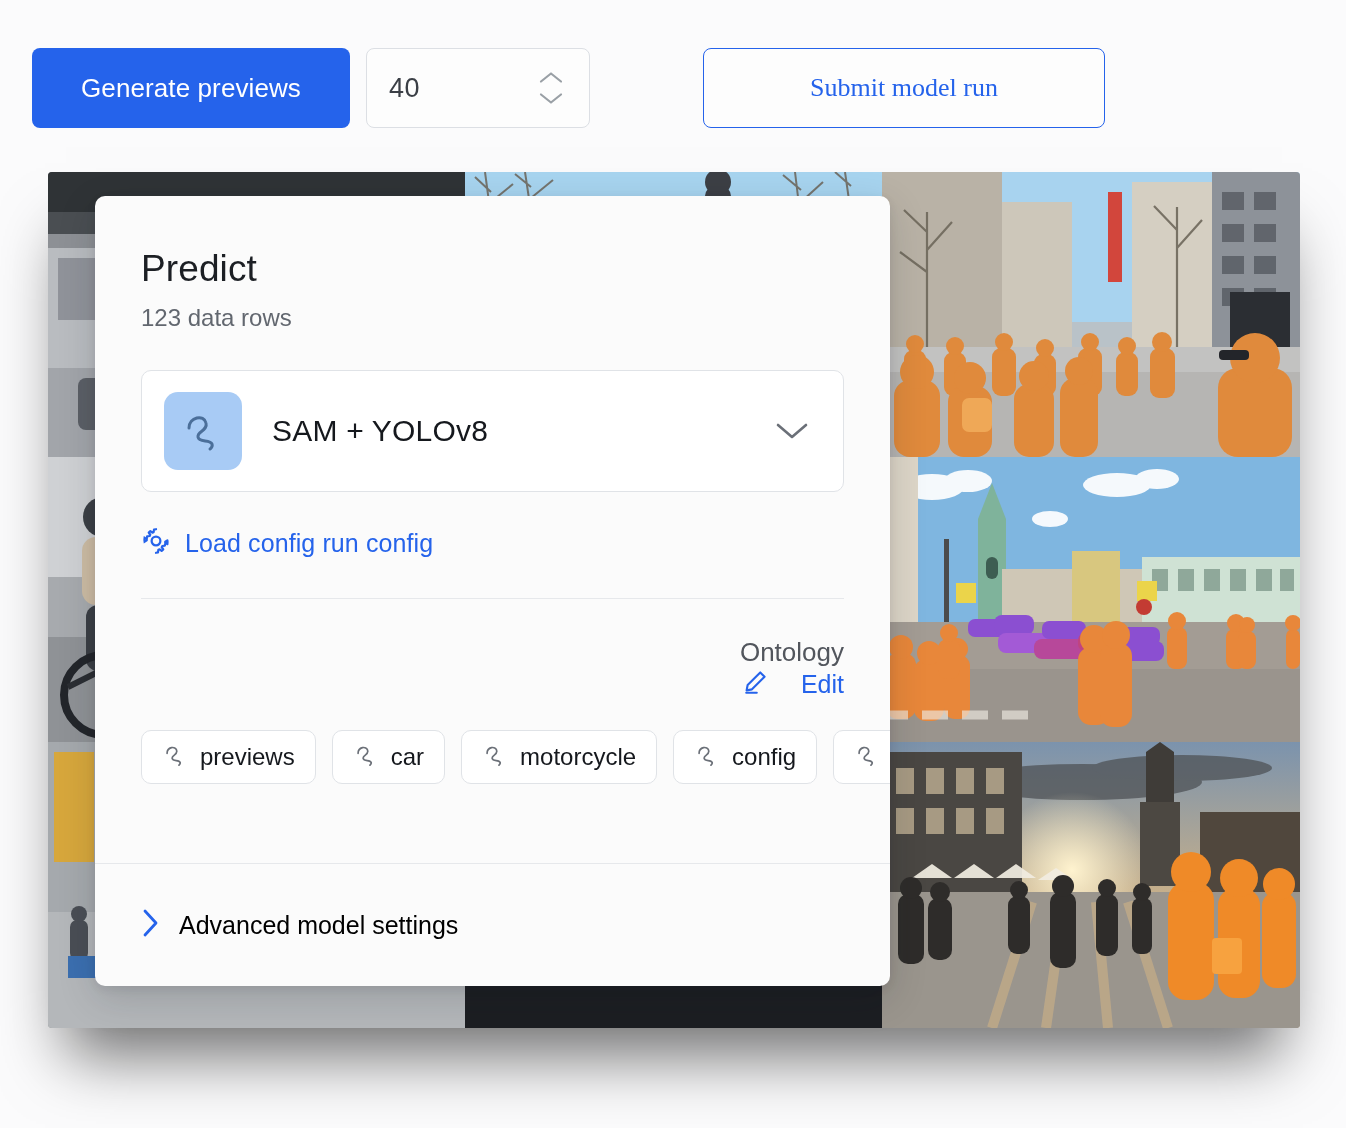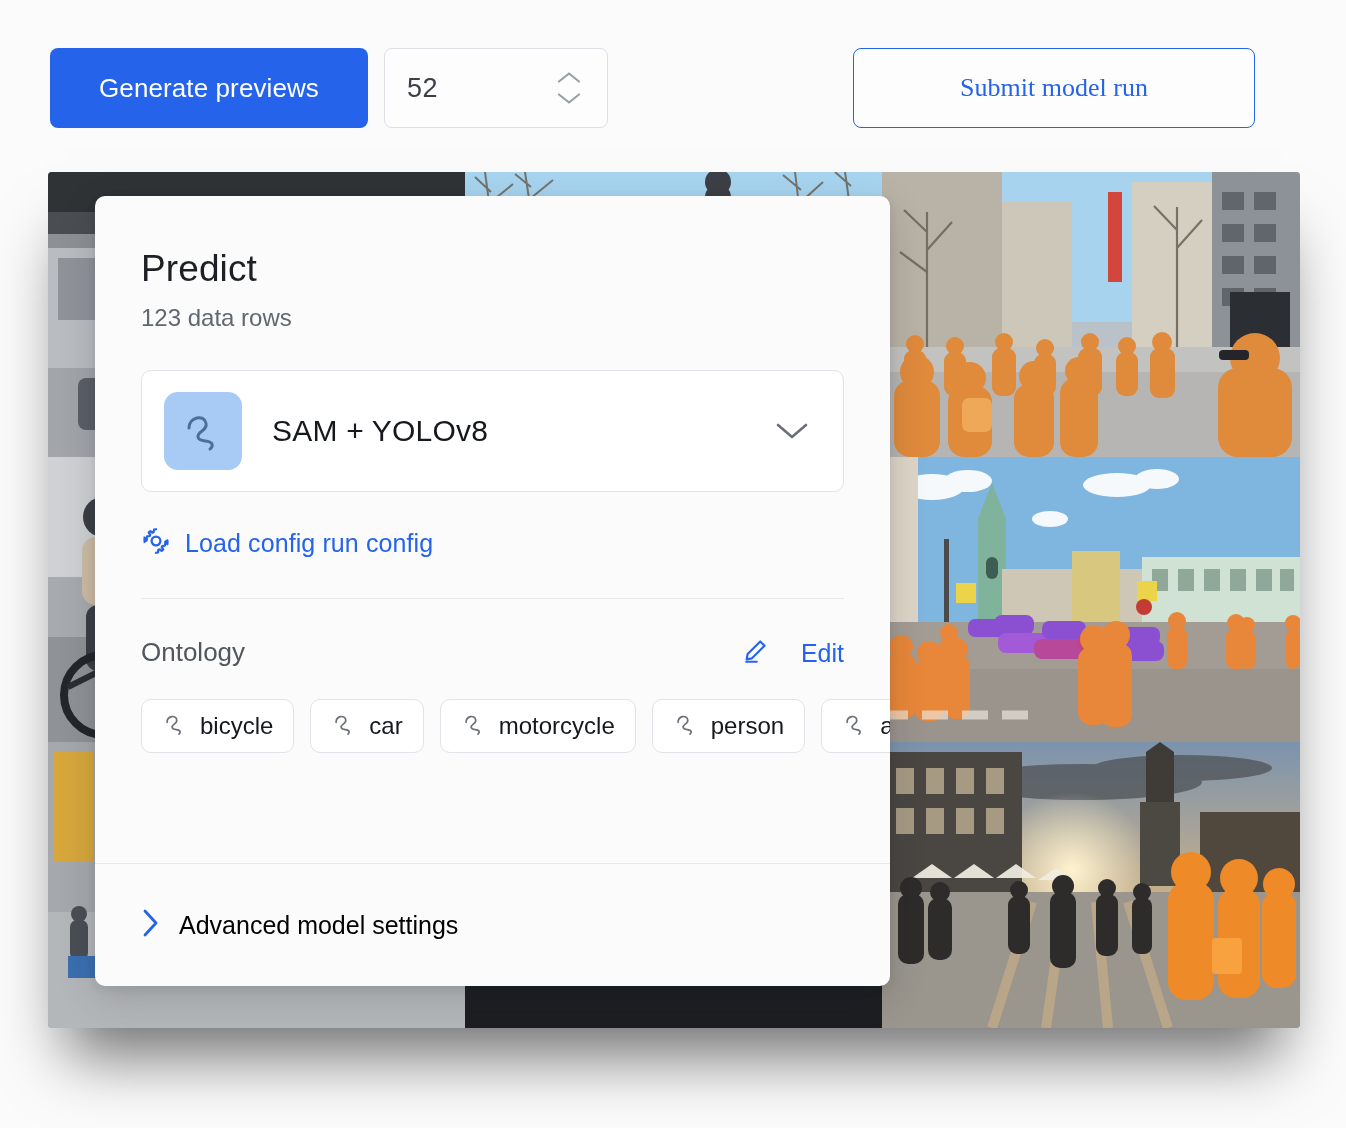--- a/index.html
+++ b/index.html
@@ -18,23 +18,23 @@
   #stage {
     position: relative;
     width: 1346px;
     height: 1128px;
     background: #fbfbfc;
   }
 
   
   #toolbar {
     position: absolute;
-    left: 50px;
+    left: 32px;
     top: 48px;
-    width: 1205px;
+    width: 1073px;
     height: 80px;
   }
   .btn-primary {
     position: absolute;
     left: 0;
     top: 0;
     width: 318px;
     height: 80px;
     background: #2563eb;
     border: none;
@@ -199,21 +199,22 @@
 
   .divider {
     margin-top: 38px;
     height: 1px;
     background: #e6e8eb;
   }
 
   .section-head {
     margin-top: 38px;
     display: flex;
-    align-items: flex-start;
+    align-items: flex-end;
+    flex-direction: column;
   }
   .section-title {
     font-size: 26px;
     color: #52565d;
     flex: 1 1 auto;
   }
   .edit-link {
     display: flex;
     align-items: center;
     gap: 12px;
@@ -273,21 +274,21 @@
 
 <div id="stage">
 
   <div id="toolbar">
 
     <div class="btn-primary">
       <span>Generate previews</span>
     </div>
 
     <div class="number-field">
-      <span class="number-value">52</span>
+      <span class="number-value">40</span>
       <span class="stepper">
         <svg width="28" height="16" viewBox="0 0 28 16">
           <path d="M4 12 L14 4 L24 12" fill="none" stroke="#9aa0a6" stroke-width="2.2" stroke-linecap="round" stroke-linejoin="round"></path>
         </svg>
         <svg width="28" height="16" viewBox="0 0 28 16">
           <path d="M4 4 L14 12 L24 4" fill="none" stroke="#9aa0a6" stroke-width="2.2" stroke-linecap="round" stroke-linejoin="round"></path>
         </svg>
       </span>
     </div>
 
@@ -735,21 +736,21 @@
         </span>
       </div>
 
       <div class="chips">
         <div class="chip">
           <span>
             <svg width="26" height="26" viewBox="0 0 46 46">
               <path d="M9 20 C9 9, 24 6, 26 15 C28 23, 17 23, 18 29 C19 35, 30 31, 32 36 C33 39, 31 40, 30 41" fill="none" stroke="#6b7078" stroke-width="3" stroke-linecap="round"></path>
             </svg>
           </span>
-          <span class="chip-label">bicycle</span>
+          <span class="chip-label">previews</span>
         </div>
         <div class="chip">
           <span>
             <svg width="26" height="26" viewBox="0 0 46 46">
               <path d="M9 20 C9 9, 24 6, 26 15 C28 23, 17 23, 18 29 C19 35, 30 31, 32 36 C33 39, 31 40, 30 41" fill="none" stroke="#6b7078" stroke-width="3" stroke-linecap="round"></path>
             </svg>
           </span>
           <span class="chip-label">car</span>
         </div>
         <div class="chip">
@@ -759,21 +760,21 @@
             </svg>
           </span>
           <span class="chip-label">motorcycle</span>
         </div>
         <div class="chip">
           <span>
             <svg width="26" height="26" viewBox="0 0 46 46">
               <path d="M9 20 C9 9, 24 6, 26 15 C28 23, 17 23, 18 29 C19 35, 30 31, 32 36 C33 39, 31 40, 30 41" fill="none" stroke="#6b7078" stroke-width="3" stroke-linecap="round"></path>
             </svg>
           </span>
-          <span class="chip-label">person</span>
+          <span class="chip-label">config</span>
         </div>
         <div class="chip">
           <span>
             <svg width="26" height="26" viewBox="0 0 46 46">
               <path d="M9 20 C9 9, 24 6, 26 15 C28 23, 17 23, 18 29 C19 35, 30 31, 32 36 C33 39, 31 40, 30 41" fill="none" stroke="#6b7078" stroke-width="3" stroke-linecap="round"></path>
             </svg>
           </span>
           <span class="chip-label">airplane</span>
         </div>
       </div>

